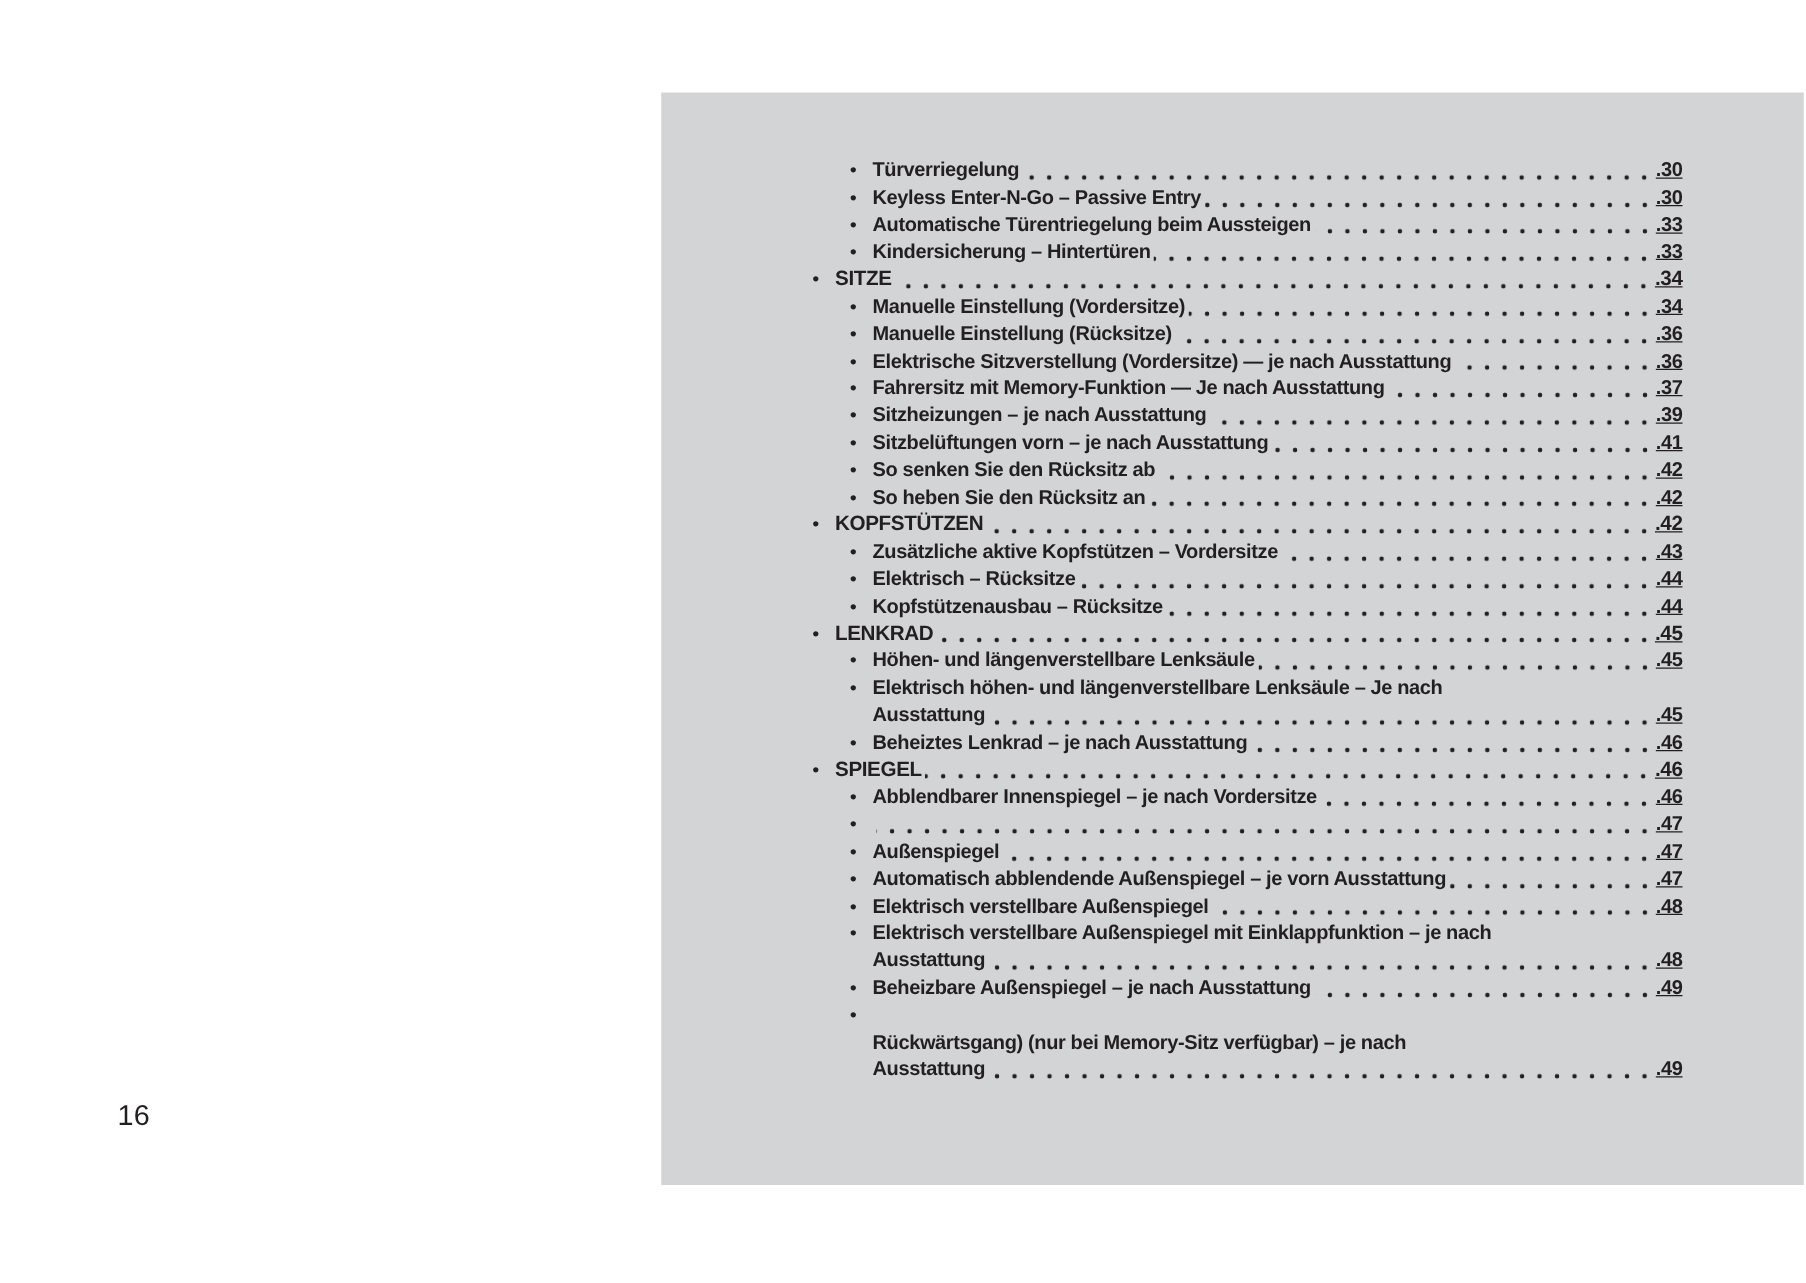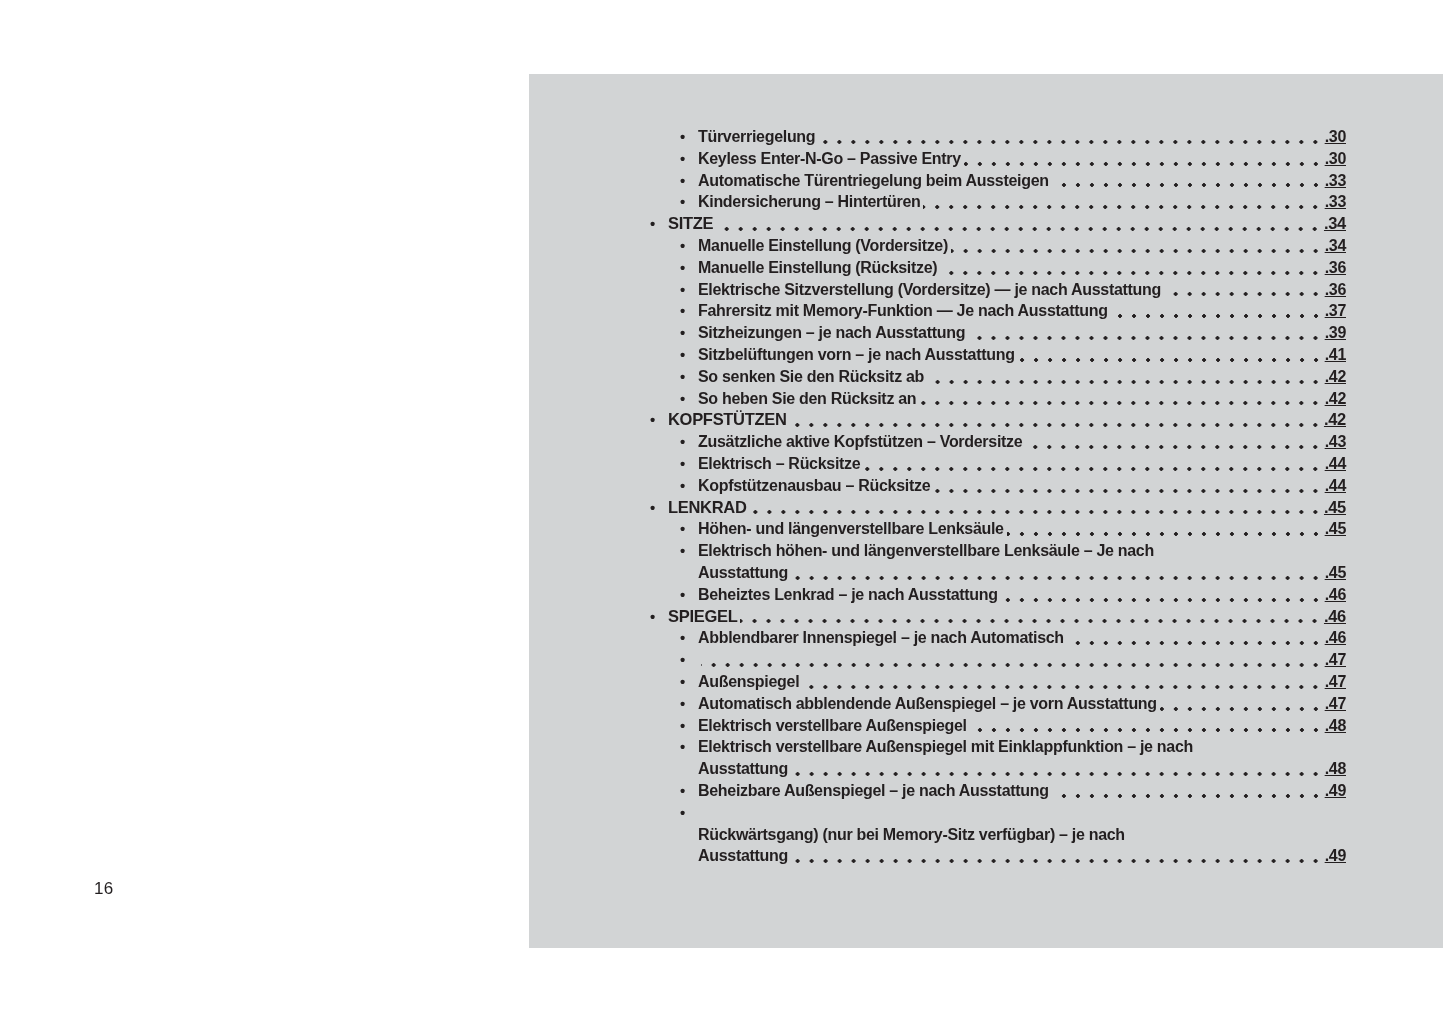--- a/index.html
+++ b/index.html
@@ -13,21 +13,21 @@
     height: 1026px;
     position: relative;
     overflow: hidden;
     font-family: "Liberation Sans", sans-serif;
     color: #231f20;
   }
   .folio {
     position: absolute;
     left: 94px;
     top: 879px;
-    font-size: 17px;
+    font-size: 23px;
     font-weight: 400;
     letter-spacing: 0.2px;
     color: #231f20;
   }
   .toc-panel {
     position: absolute;
     left: 529px;
     top: 74px;
     width: 914px;
     height: 874px;
@@ -220,21 +220,21 @@
     <span class="pagenum">.46</span>
   </div>
       <div class="toc-row lvl1">
     <span class="bullet">•</span>
     <span class="label">SPIEGEL</span>
     <span class="leader"></span>
     <span class="pagenum">.46</span>
   </div>
       <div class="toc-row lvl2">
     <span class="bullet">•</span>
-    <span class="label">Abblendbarer Innenspiegel – je nach Automatisch</span>
+    <span class="label">Abblendbarer Innenspiegel – je nach Vordersitze</span>
     <span class="leader"></span>
     <span class="pagenum">.46</span>
   </div>
       <div class="toc-row lvl2">
     <span class="bullet">•</span>
     <span class="leader"></span>
     <span class="pagenum">.47</span>
   </div>
       <div class="toc-row lvl2">
     <span class="bullet">•</span>

